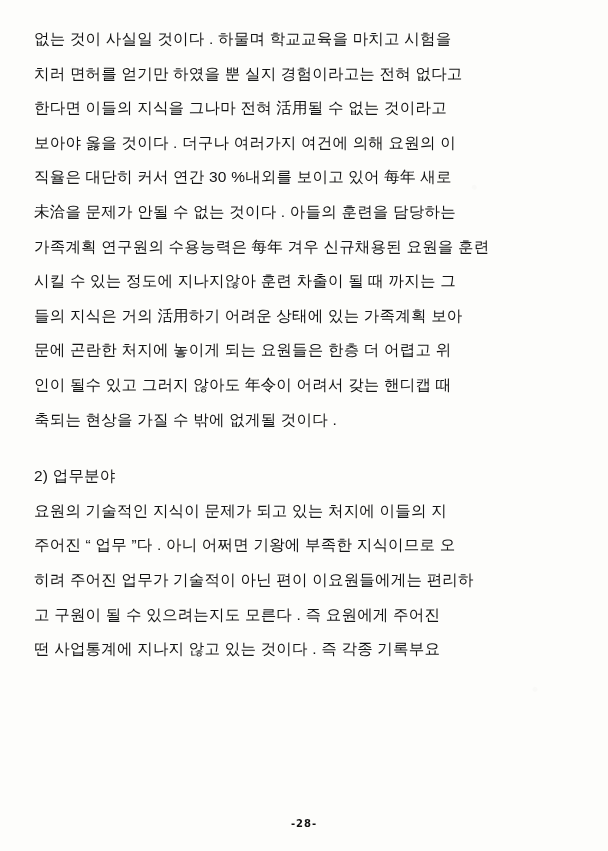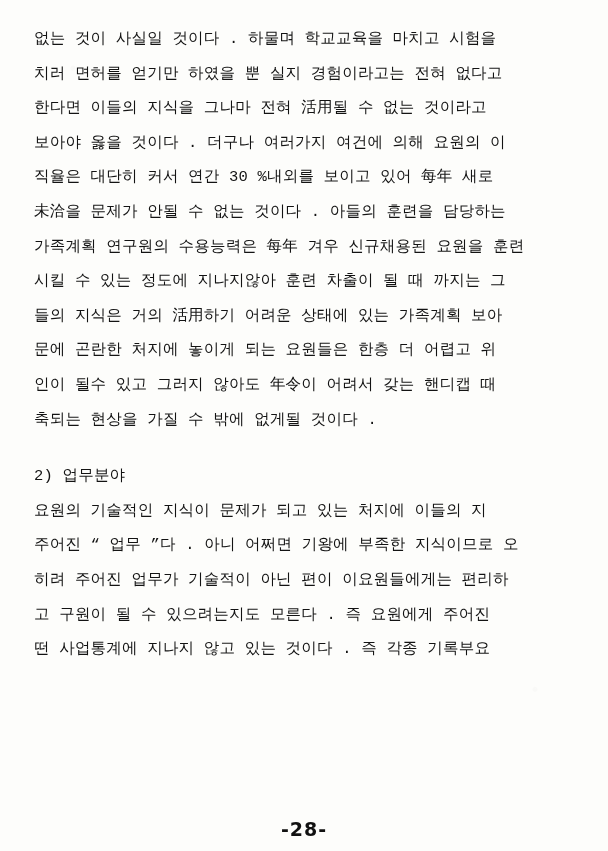--- a/index.html
+++ b/index.html
@@ -41,32 +41,32 @@
     top: 22px;
     width: 540px;
   }
   p.line {
     margin: 0;
     font-size: 15.5px;
     line-height: 34.6px;
     letter-spacing: 0.2px;
     white-space: nowrap;
     color: #131313;
-    font-family: Liberation Mono, monospace;
+    font-family: Liberation Sans, sans-serif;
   }
   .para-gap {
     height: 22px;
   }
   .page-number {
     position: absolute;
     left: 0;
     top: 818px;
     width: 608px;
     text-align: center;
-    font-size: 19px;
+    font-size: 10px;
     letter-spacing: 1px;
     font-family: "DejaVu Sans", sans-serif;
     color: #111;
     font-weight: bold;
   }
 </style>
 </head>
 <body>
 
 <div id="page">

